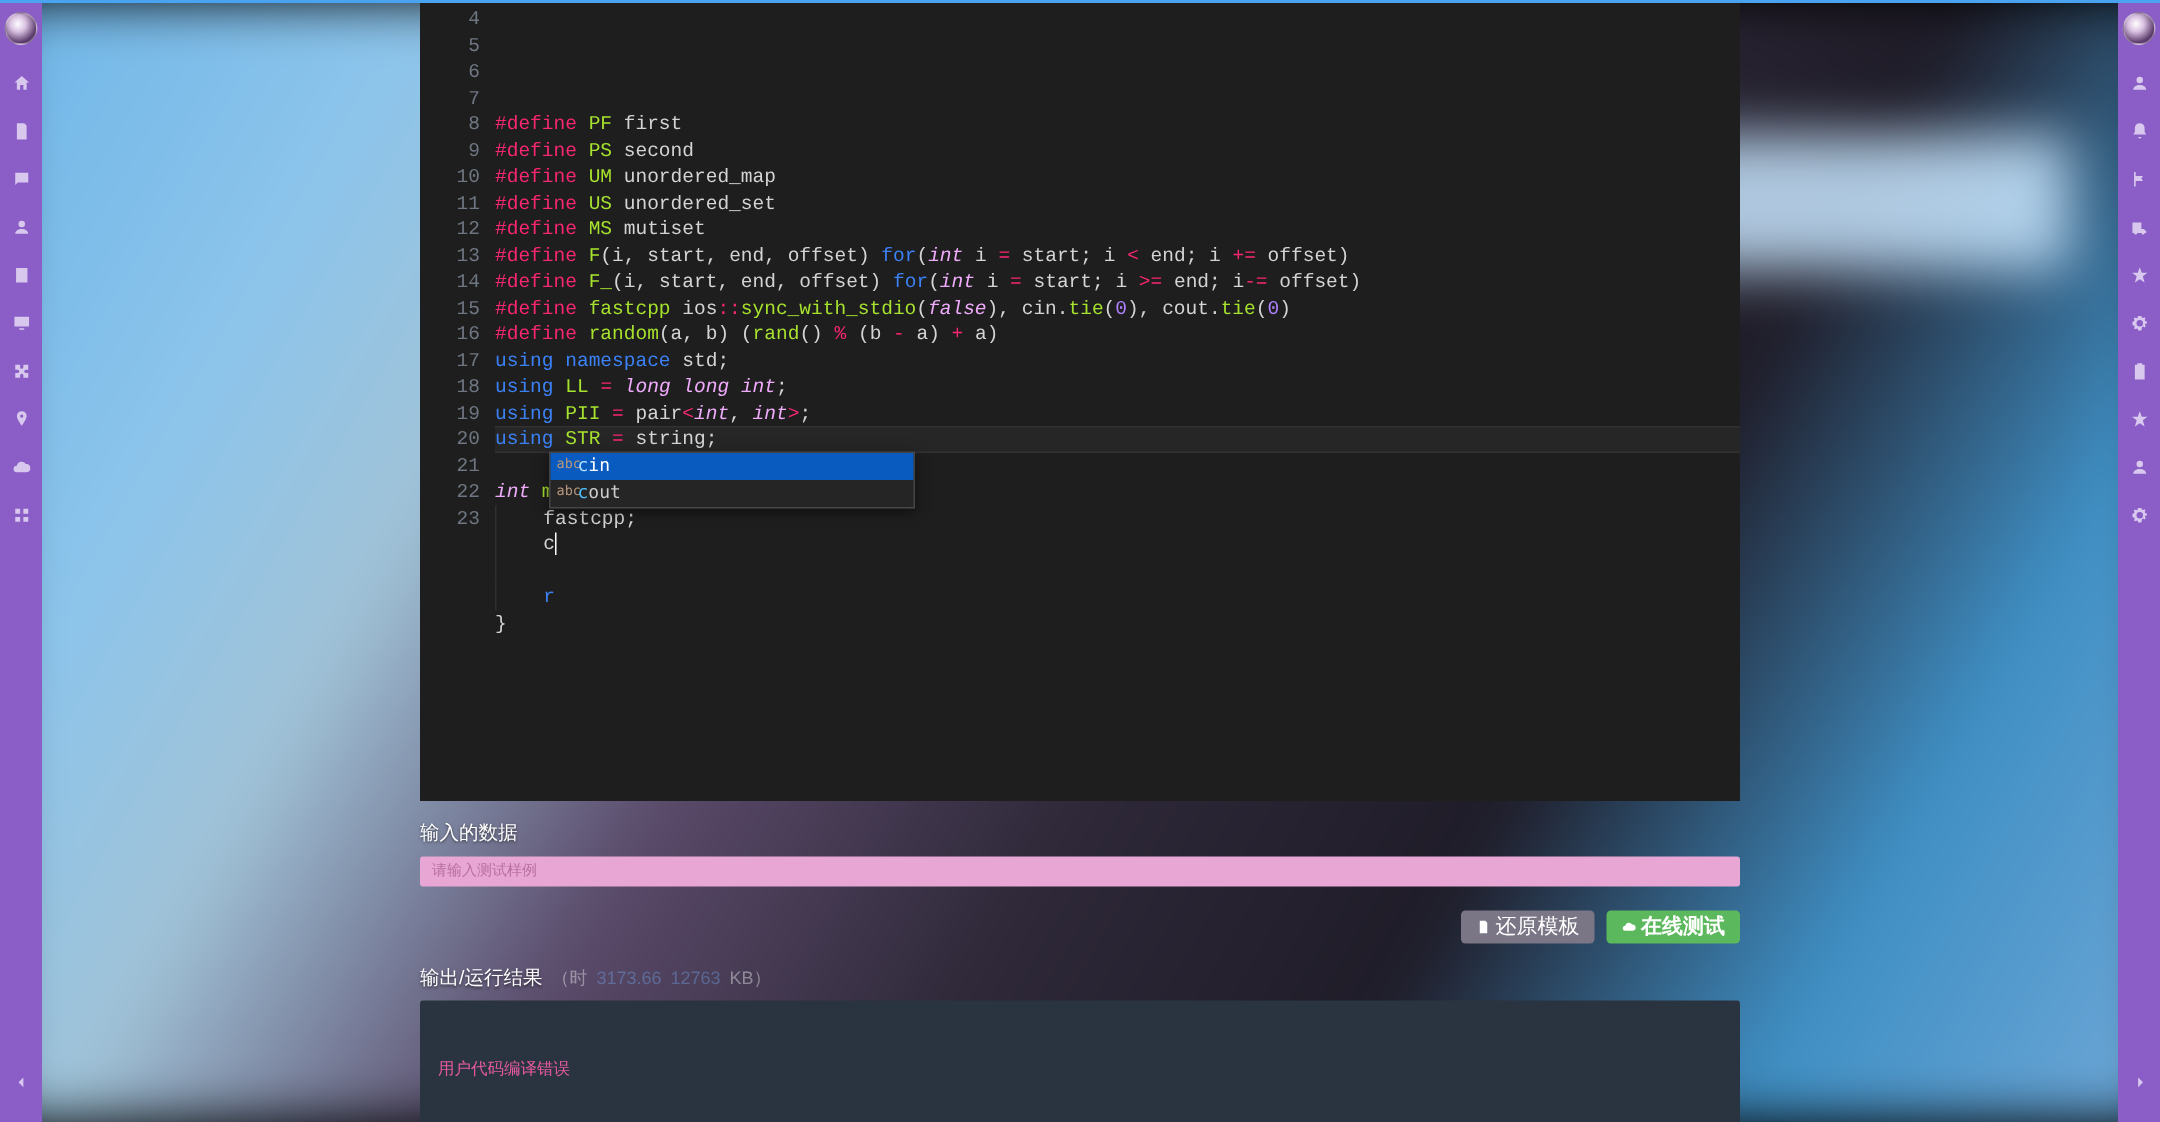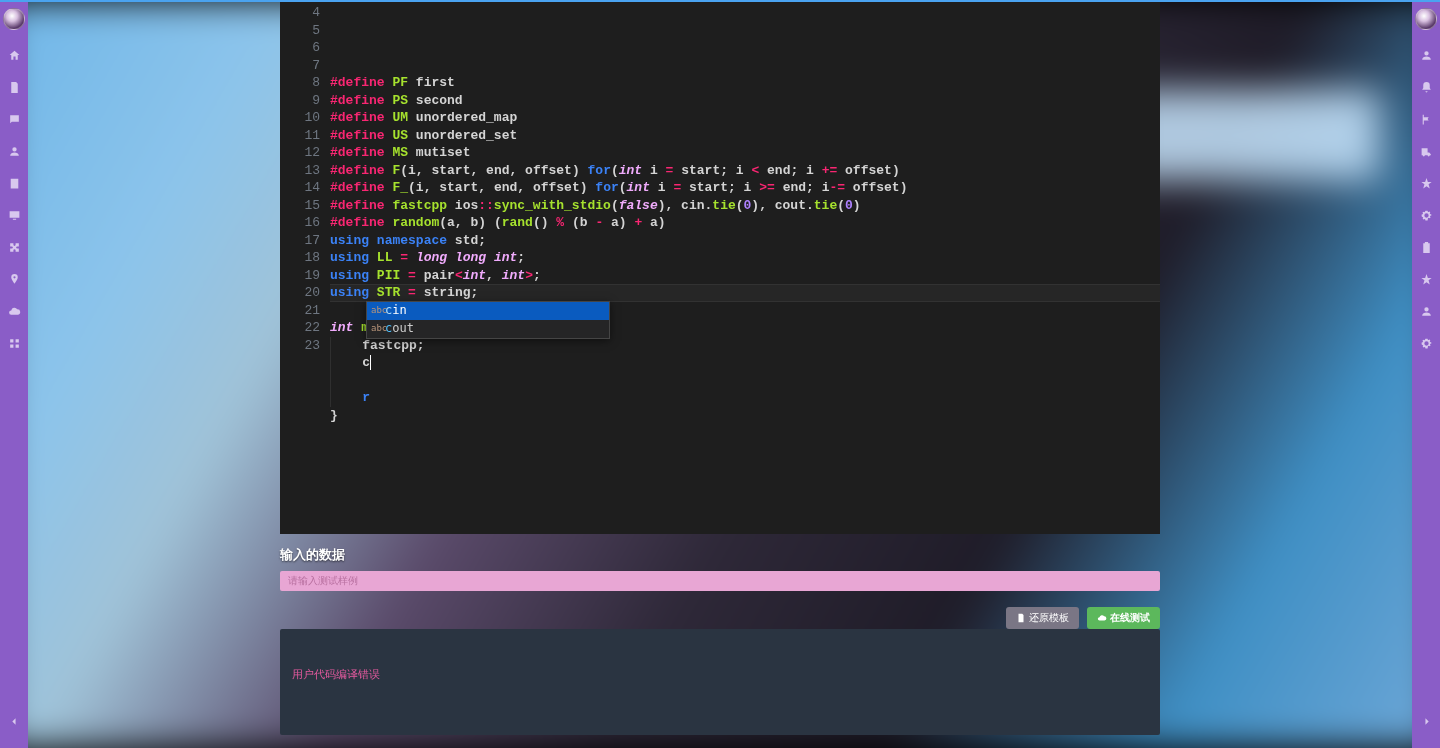--- a/index.html
+++ b/index.html
@@ -92,21 +92,21 @@
   user-select: none;
 }
 .gutter div { height: 17.5px; }
 .code {
   flex: 1;
   padding-top: 4px;
   position: relative;
   white-space: pre;
   color: #d4d4d4;
 }
-.code-line { height: 17.5px; position: relative; font-weight: bold; }
+.code-line { height: 17.5px; position: relative; }
 .active-line {
   position: absolute;
   left: 0; right: 0;
   height: 17.5px;
   background: rgba(255,255,255,0.04);
   border-top: 1px solid rgba(255,255,255,0.06);
   border-bottom: 1px solid rgba(255,255,255,0.06);
   z-index: 0;
 }
 .active-line.l20 { top: calc(4px + 16 * 17.5px); }
@@ -150,21 +150,21 @@
 }
 .sug-item.sel { background: #0a5bbf; color: #fff; }
 .sug-icon { font-size: 9px; color: #b8957a; width: 10px; text-align: center; }
 .sug-match { color: #4fc1ff; }
 .sug-item.sel .sug-match { color: #aee0ff; }
 
 .panel-label {
   color: #fff;
   font-size: 13px;
   margin: 12px 0 6px 0;
-  font-weight: 700;
+  font-weight: 400;
   text-shadow: 0 1px 2px rgba(0,0,0,0.6);
 }
 .input-box {
   width: 100%;
   height: 20px;
   background: #e8a6d4;
   border: none;
   border-radius: 2px;
   padding: 0 8px;
   font-size: 10px;
@@ -176,21 +176,21 @@
   display: flex;
   justify-content: flex-end;
   gap: 8px;
   margin-top: 16px;
 }
 .btn {
   height: 22px;
   padding: 0 10px;
   border: none;
   border-radius: 3px;
-  font-size: 10px;
+  font-size: 14px;
   color: #fff;
   cursor: pointer;
   display: inline-flex;
   align-items: center;
   gap: 3px;
 }
 .btn-gray { background: #7a7685; }
 .btn-green { background: #5cb85c; font-weight: bold; }
 .btn svg { width: 10px; height: 10px; fill: #fff; }
 .output-label {
@@ -380,19 +380,26 @@
       <span>还原模板</span>
     </button>
     <button class="btn btn-green">
       <svg viewBox="0 0 24 24">
           <path d="M6 18a4 4 0 010-8 6 6 0 0111-2 5 5 0 011 10z"></path>
         </svg>
       <span>在线测试</span>
     </button>
   </div>
 
+  <div class="output-label">
+    <span class="panel-label" style="margin:0">输出/运行结果</span>
+    <span class="stat-dim">（时</span>
+    <span class="stat-num">3173.66</span>
+    <span class="stat-num">12763</span>
+    <span class="stat-dim">KB）</span>
+  </div>
 
   <div class="output-box">
     <div class="err-title">用户代码编译错误</div>
     
   </div>
 
 </div>
 
 </body></html>

